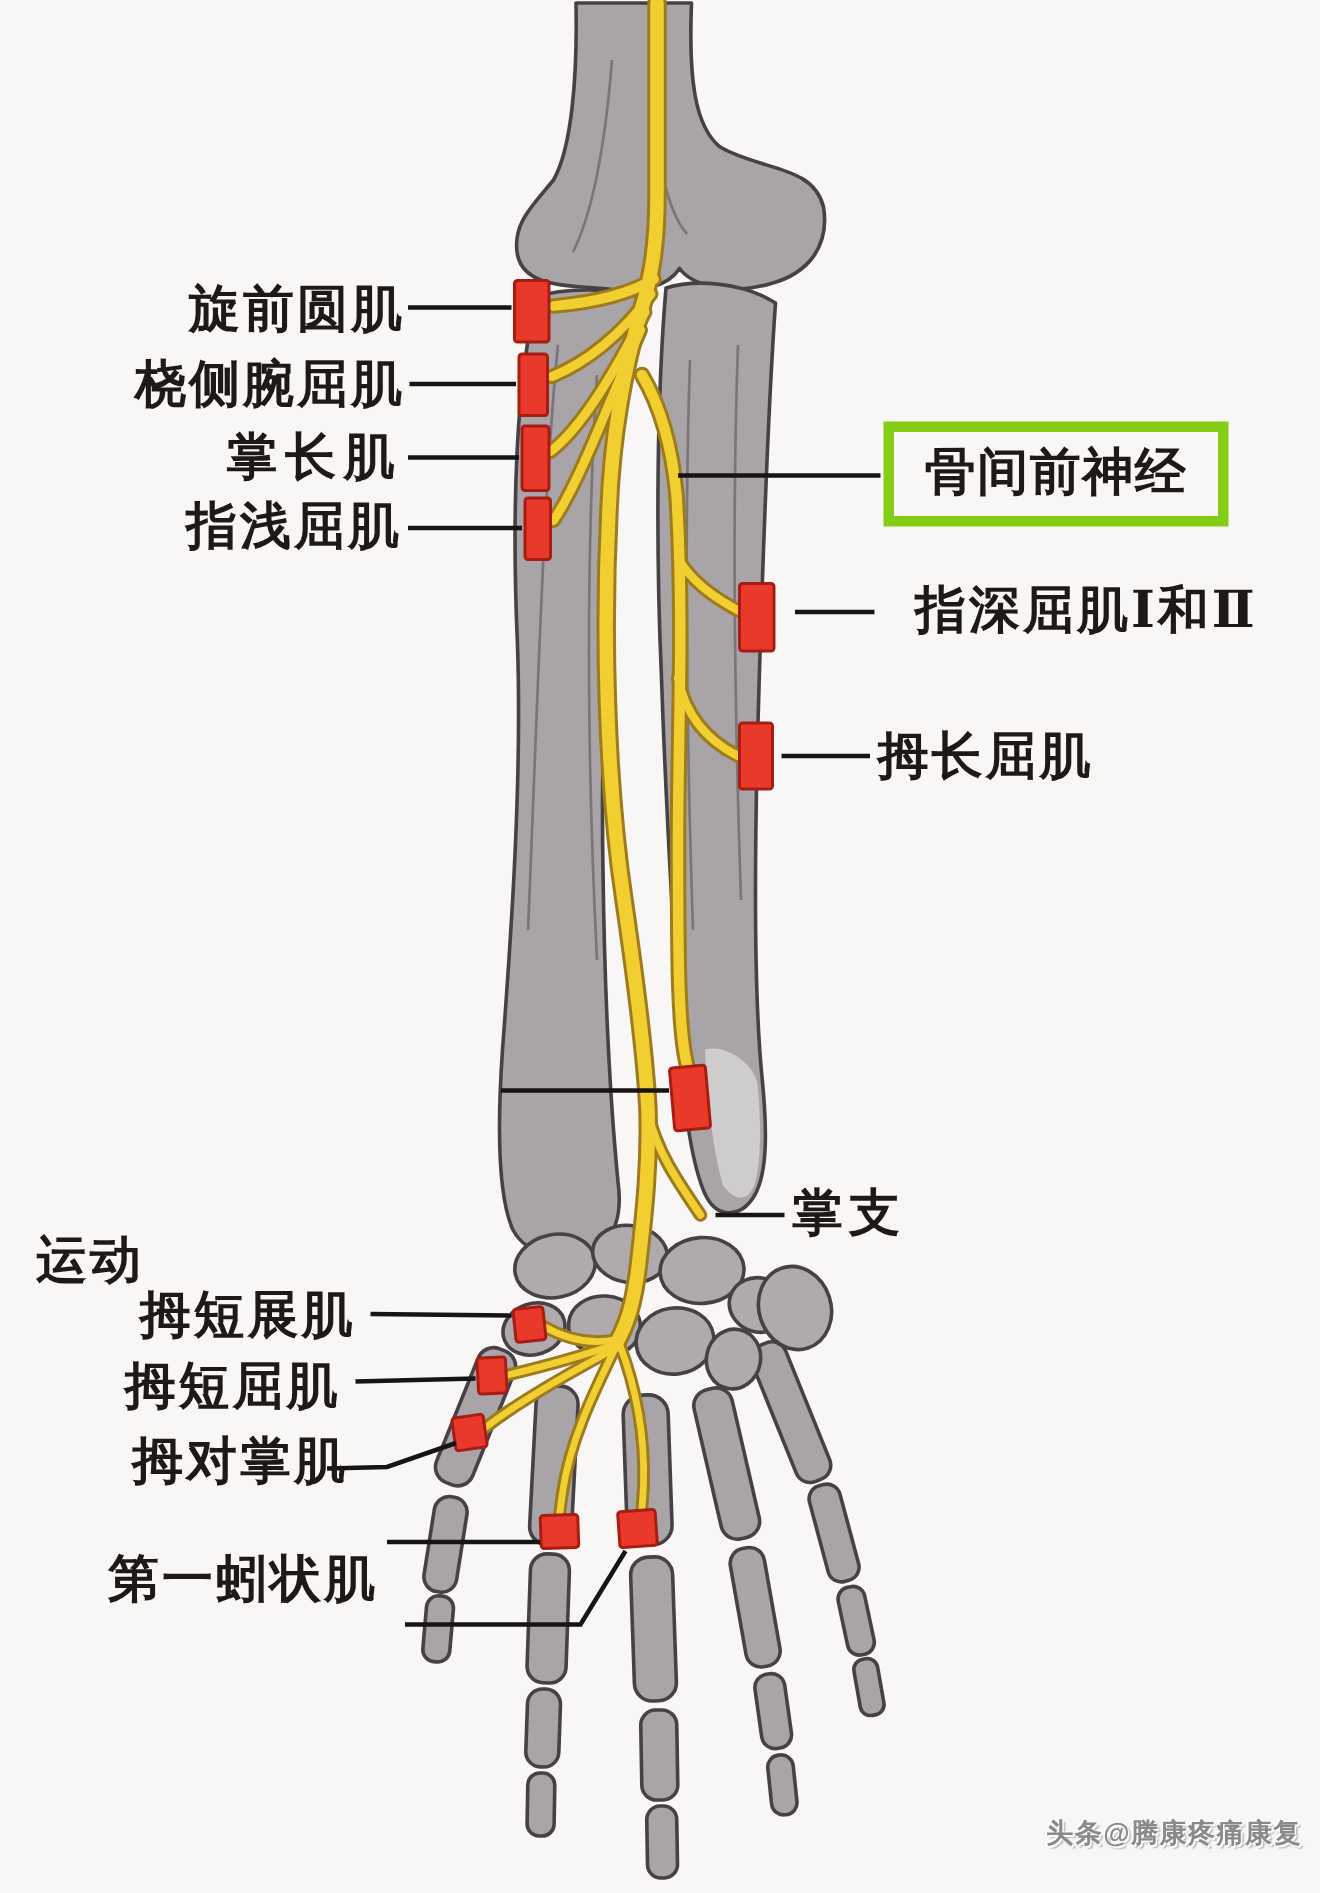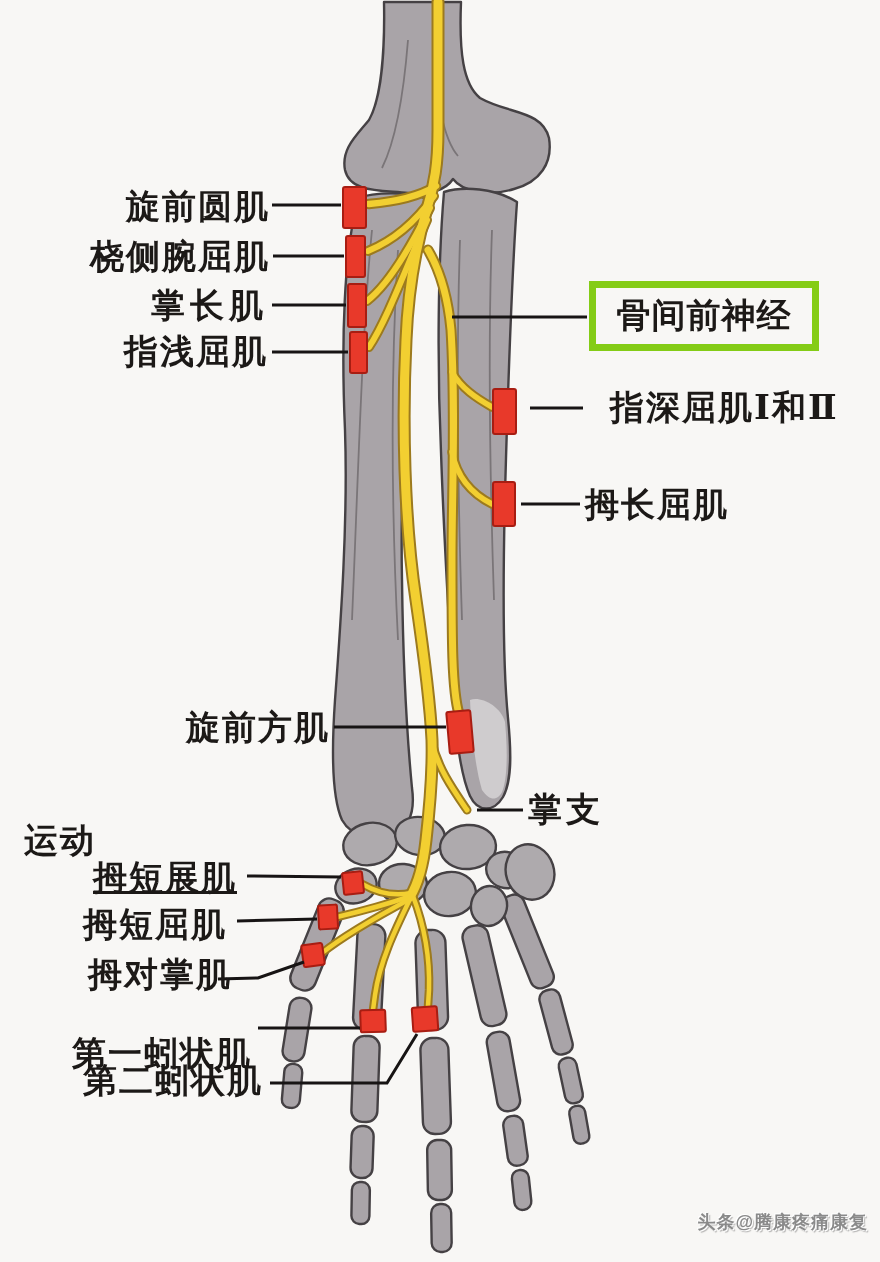--- a/index.html
+++ b/index.html
@@ -22,21 +22,21 @@
   }
   #lbl-pt{right:610px;top:185px;}
   #lbl-fcr{right:610px;top:235px;}
   #lbl-pl{right:612px;top:284px;letter-spacing:5px;}
   #lbl-fds{right:612px;top:330px;}
   #lbl-fdp{left:590px;top:386px;margin-left:20px;}
   #lbl-fpl{left:585px;top:483px;}
   #lbl-pq{right:550px;top:706px;}
   #lbl-pb{left:528px;top:788px;letter-spacing:4px;}
   #lbl-motor{left:24px;top:819px;}
-  #lbl-apb{right:643px;top:856px;text-decoration:underline;}
+  #lbl-apb{right:643px;top:856px;}
   #lbl-fpb{right:653px;top:903px;}
   #lbl-op{right:648px;top:953px;}
   #lbl-l1{right:628px;top:986px;margin-top:46px;}
   #lbl-l2{right:617px;top:1059px;}
   #watermark{
     position:absolute;right:12px;top:1210px;
     font-family:"Liberation Sans","DejaVu Sans",sans-serif;
     font-weight:bold;font-size:18px;letter-spacing:1px;color:#8a8a8a;
     text-shadow:1px 1px 0 #ffffff,-1px -1px 0 #ffffff,2px 2px 1px rgba(60,60,60,.35);
   }
@@ -230,25 +230,23 @@
 
   <div class="lbl r" id="lbl-pt">旋前圆肌</div>
   <div class="lbl r" id="lbl-fcr">桡侧腕屈肌</div>
   <div class="lbl r" id="lbl-pl">掌长肌</div>
   <div class="lbl r" id="lbl-fds">指浅屈肌</div>
 
   <div class="lbl" id="lbl-ain">骨间前神经</div>
 
   <div class="lbl" id="lbl-fdp">指深屈肌Ⅰ和Ⅱ</div>
   <div class="lbl" id="lbl-fpl">拇长屈肌</div>
-  <div class="lbl r" id="lbl-pq">旋前方肌</div>
   <div class="lbl" id="lbl-pb">掌支</div>
 
   <div class="lbl" id="lbl-motor">运动</div>
 
   <div class="lbl r" id="lbl-apb">拇短展肌</div>
   <div class="lbl r" id="lbl-fpb">拇短屈肌</div>
   <div class="lbl r" id="lbl-op">拇对掌肌</div>
   <div class="lbl r" id="lbl-l1">第一蚓状肌</div>
-  <div class="lbl r" id="lbl-l2">第二蚓状肌</div>
 
   <div id="watermark">头条@腾康疼痛康复</div>
 </div>
 
 </body></html>

